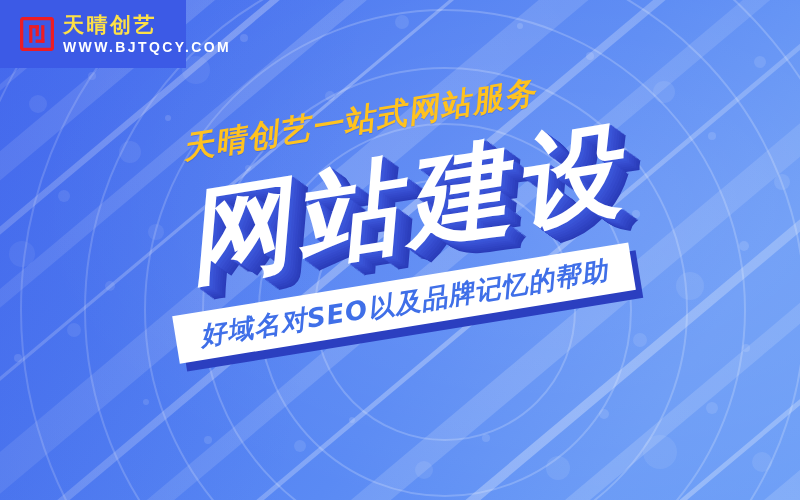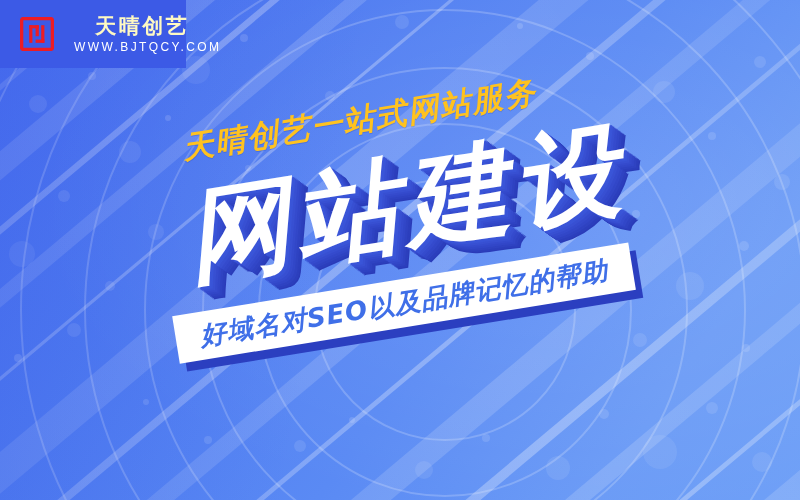--- a/index.html
+++ b/index.html
@@ -28,30 +28,28 @@
   
   .logo-panel{
     position:absolute;left:0;top:0;width:186px;height:68px;
     background:#3c5ae6;display:flex;align-items:center;gap:9px;
     padding-left:20px;box-sizing:border-box;z-index:40;
   }
   .logo-mark{width:34px;height:34px;flex:0 0 auto;}
   .logo-mark svg{display:block;width:34px;height:34px;}
   .logo-text{display:flex;flex-direction:column;justify-content:center;line-height:1;}
   .logo-cn{
-    color:#fef9c3;font-size:21px;font-weight:700;letter-spacing:2.5px;
+    color:#fde047;font-size:21px;font-weight:700;letter-spacing:2.5px;
     font-family:"DejaVu Sans","Liberation Sans",sans-serif;
     white-space:nowrap;
-    text-align:center;
   }
   .logo-url{
-    color:#ffffff;font-size:12px;font-weight:400;letter-spacing:2.4px;
+    color:#ffffff;font-size:14px;font-weight:700;letter-spacing:2.4px;
     margin-top:4px;white-space:nowrap;
     font-family:"Liberation Sans",sans-serif;
-    margin-left:11px;
   }
   
   .headline-group{
     position:absolute;left:0;top:0;width:800px;height:500px;z-index:30;
   }
   .sub-top{
     position:absolute;left:183px;top:128px;
     transform:rotate(-9.2deg);transform-origin:left center;
     color:#ffc21f;font-size:31px;font-weight:700;font-style:italic;
     letter-spacing:1.5px;white-space:nowrap;

